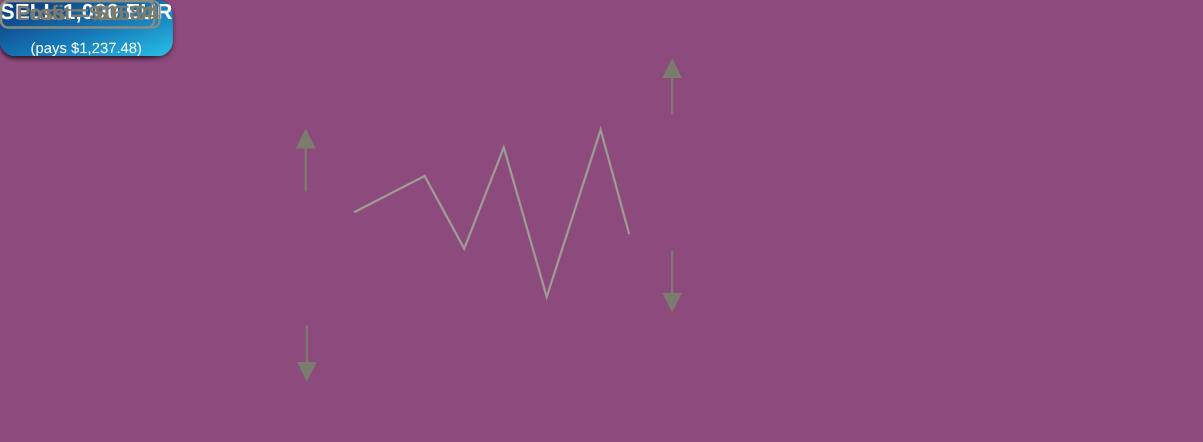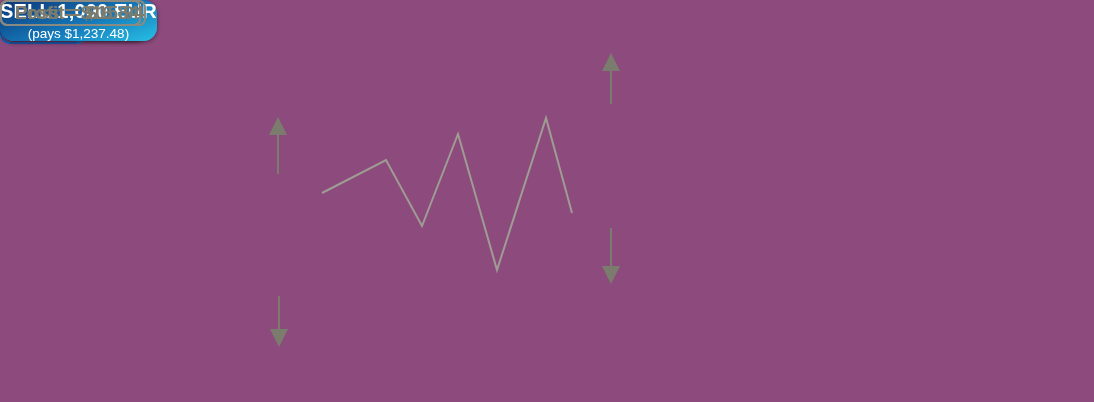--- a/index.html
+++ b/index.html
@@ -26,21 +26,21 @@
     border-radius: 14px;
     display: flex;
     flex-direction: column;
     align-items: center;
     justify-content: center;
     color: #ffffff;
     text-align: center;
     box-shadow: 0 1px 4px rgba(0,0,0,0.25);
   }
   .trade-title { font-weight: bold; font-size: 20px; letter-spacing: 0.2px; }
-  .trade-sub   { font-size: 13.5px; margin-top: 3px; }
+  .trade-sub   { font-size: 13.5px; margin-top: 13px; }
 
   .grad-a { background: linear-gradient(150deg, #0d3375 0%, #1578b8 55%, #2ec1e8 100%); }
   .grad-b { background: linear-gradient(165deg, #0c2c6b 0%, #1566ab 60%, #2ec1e8 100%); }
   .grad-c { background: linear-gradient(180deg, #0a2a63 0%, #14549c 60%, #2f86c9 100%); }
   .grad-d { background: linear-gradient(160deg, #0d3375 0%, #1578b8 55%, #27c0e6 100%); }
 
   .left-buy   { left: 0;   top: 136; width: 240; height: 74; }
   .left-sell  { left: 0;   top: 240; width: 240; height: 80; }
   .right-buy  { left: 655; top: 74;  width: 240; height: 71; }
   .right-sell { left: 655; top: 185; width: 240; height: 76; }

